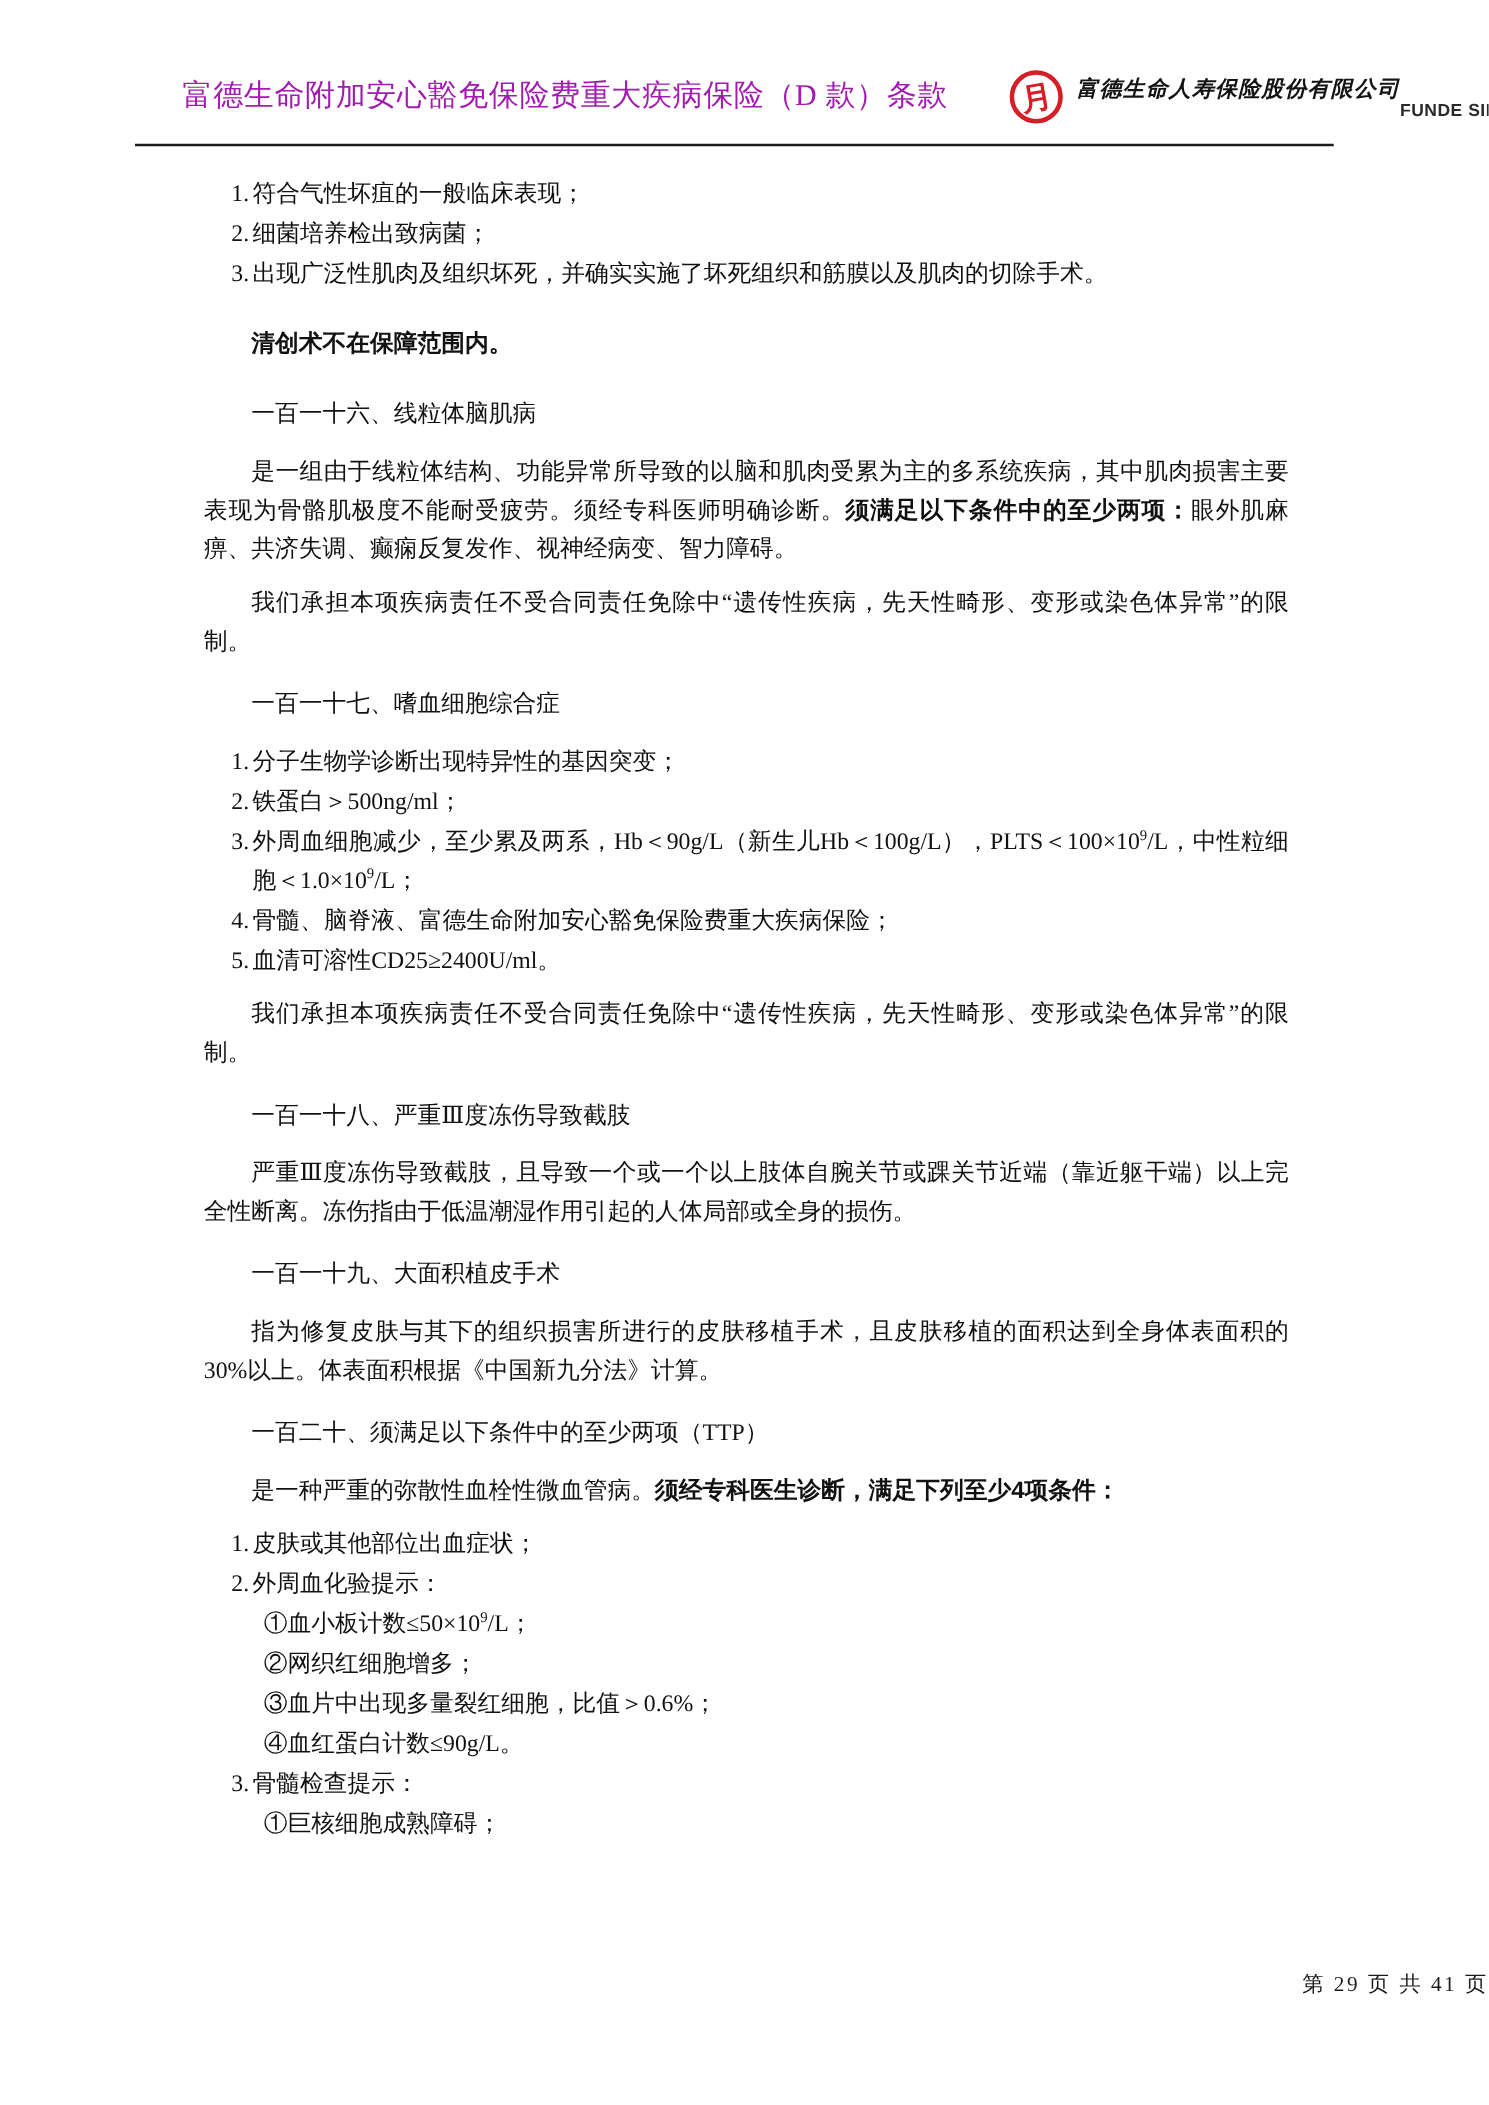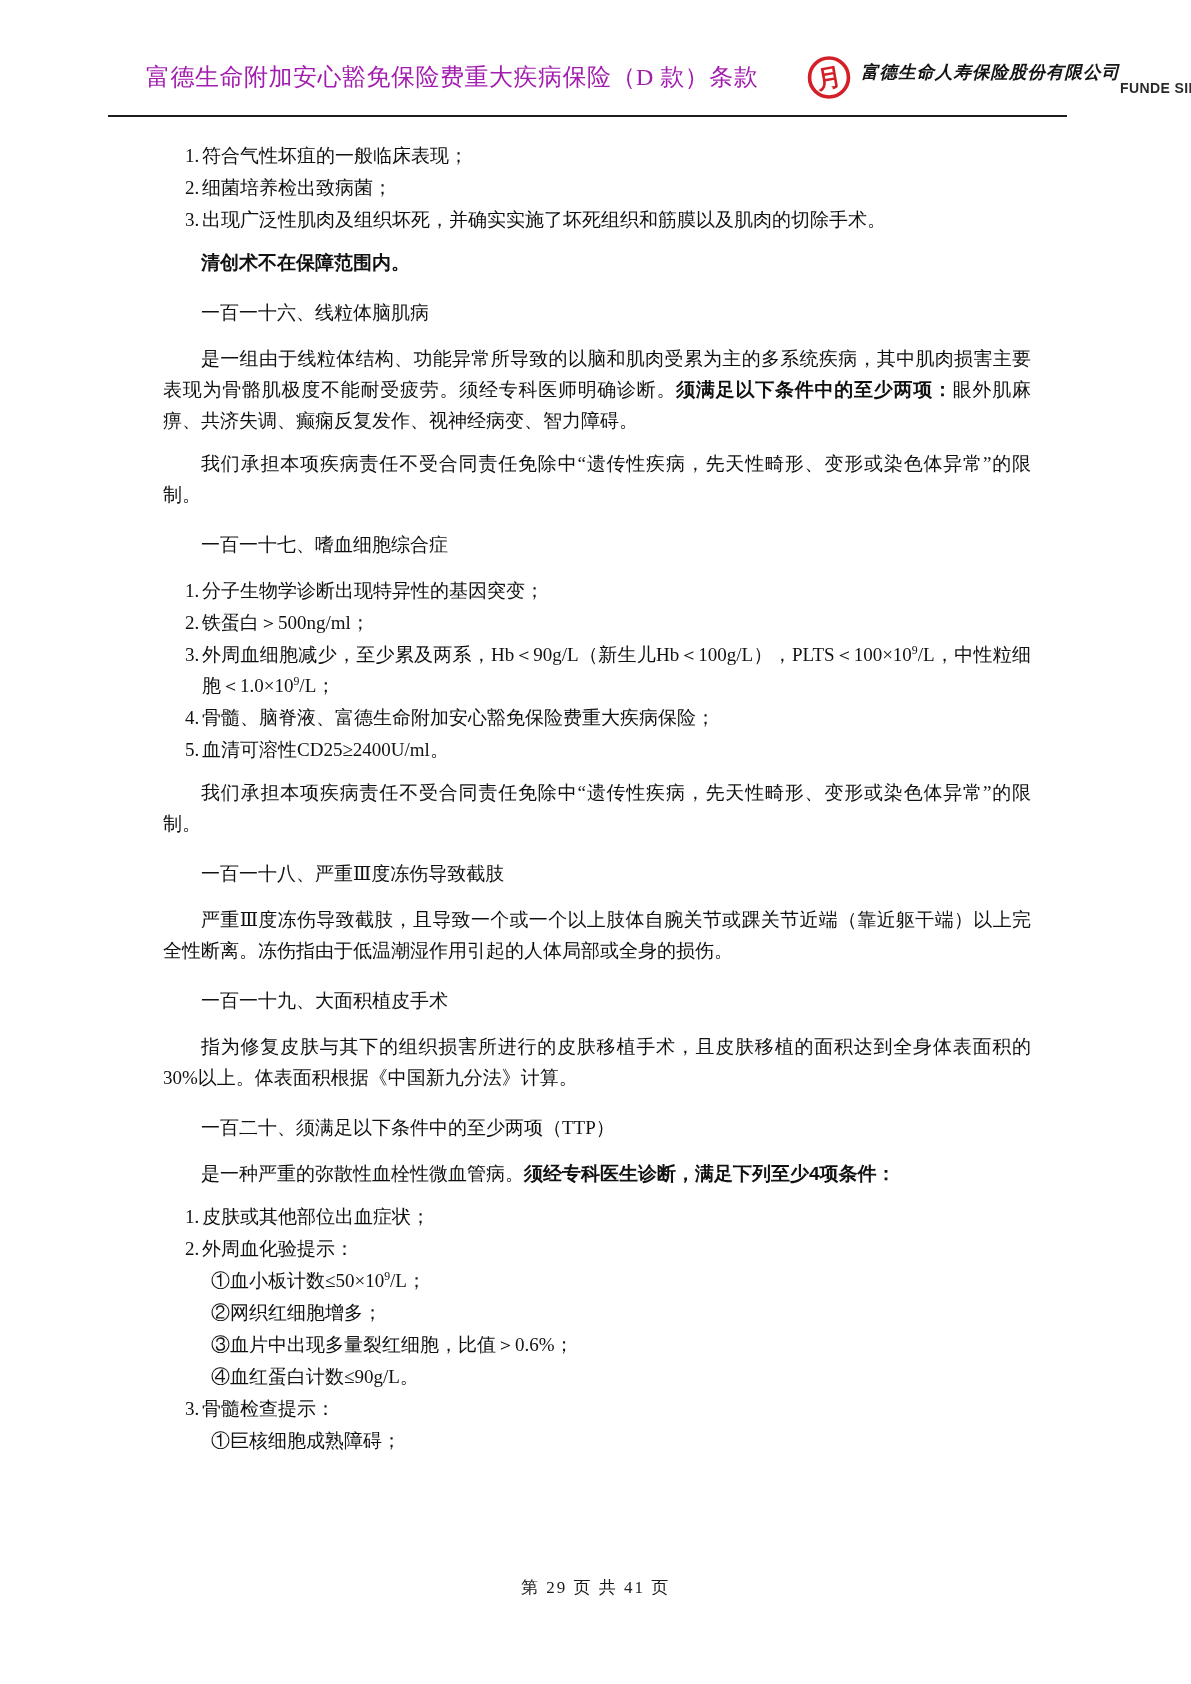--- a/index.html
+++ b/index.html
@@ -38,35 +38,35 @@
   }
   
   .content{
     position:absolute;left:163px;top:139px;width:868px;
     font-size:19px;line-height:31px;
     text-align:justify;
   }
   .content .para{margin:12px 0;text-indent:2em;}
   .content .heading{margin:19px 0 15px;text-indent:2em;}
   .content .boldpara{
-    margin:12px 0;text-indent:2em;font-weight:bold;
+    margin:25px 0;text-indent:2em;font-weight:bold;
     font-family:"Liberation Sans","DejaVu Sans",sans-serif;
   }
   .content .olitem{position:relative;padding-left:39px;margin:1px 0;}
   .content .olitem .num{position:absolute;left:22px;}
   .content .subitem{padding-left:48px;margin:1px 0;}
   .content .b{
     font-weight:bold;
     font-family:"Liberation Sans","DejaVu Sans",sans-serif;
   }
   .content sup{font-size:0.62em;line-height:0;}
   
   .footer{
     position:absolute;left:0;top:1576px;width:100%;
-    text-align:center;font-size:17px;color:#1a1a1a;letter-spacing:2px;
+    text-align:right;font-size:17px;color:#1a1a1a;letter-spacing:2px;
   }
 </style>
 </head>
 <body>
 
 <div class="page">
 
   <div class="header-title">富德生命附加安心豁免保险费重大疾病保险（D 款）条款</div>
 
   <div class="logo">

